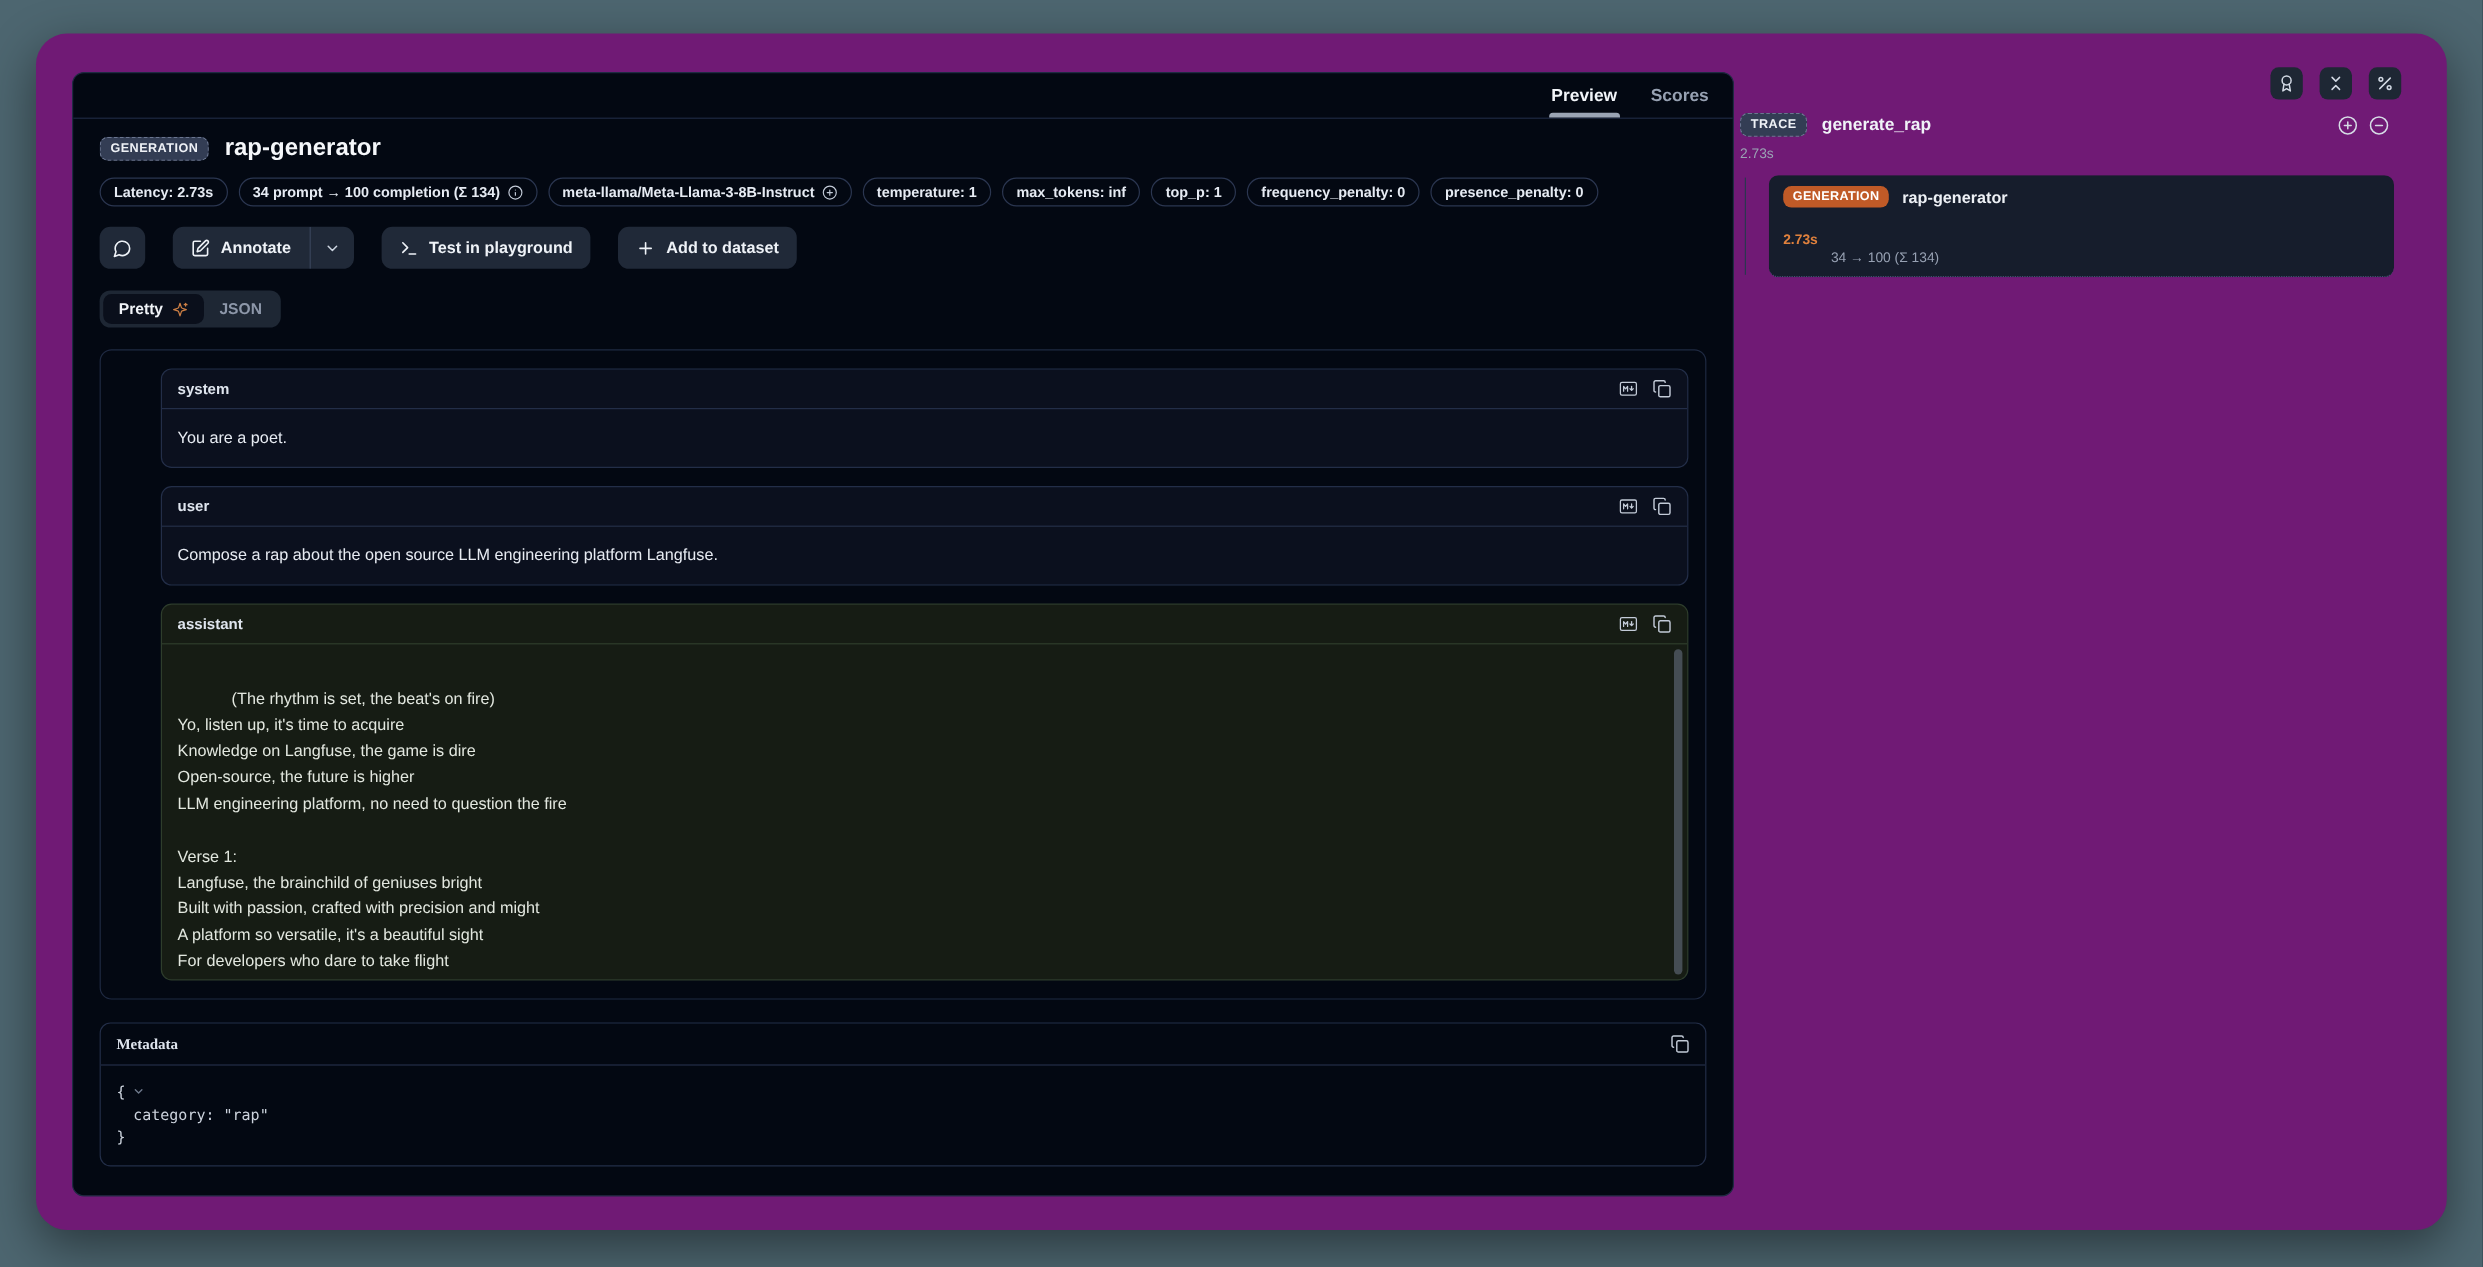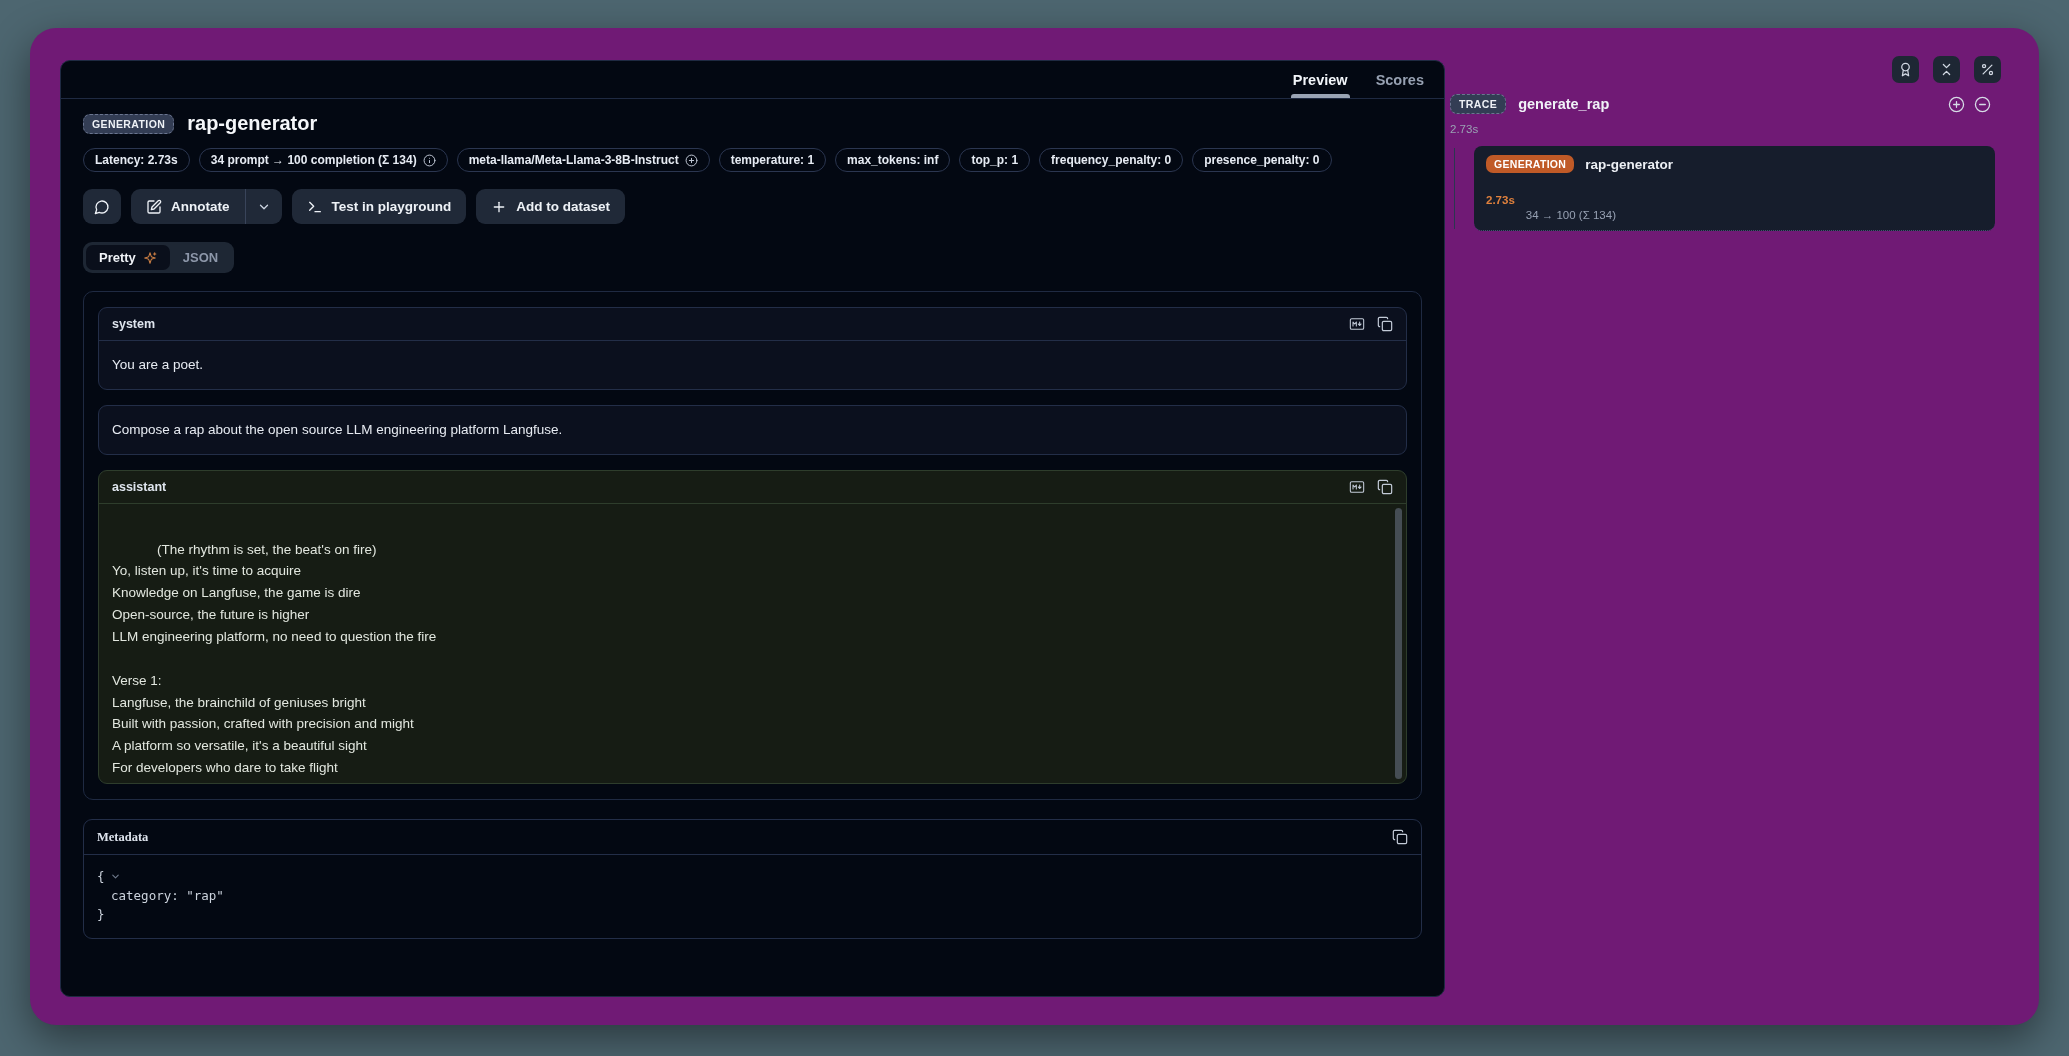--- a/index.html
+++ b/index.html
@@ -41,40 +41,40 @@
   .timestamp { margin-top:8px; font-size:13px; color:#cdd4df; }
 
   .pill-row { display:flex; gap:9px; margin-top:13px; flex-wrap:wrap; }
   .pill {
     display:inline-flex; align-items:center; gap:6px;
     border:1px solid #2b3650; border-radius:999px; padding:4px 11px;
     font-size:12px; font-weight:700; color:#e6ebf3; white-space:nowrap;
   }
   .pill svg { width:13px; height:13px; color:#c3cbd8; }
 
-  .toolbar { display:flex; gap:10px; margin-top:17px; }
+  .toolbar { display:flex; gap:23px; margin-top:17px; }
   .btn {
     background:#202938; border-radius:9px; border:none;
     display:flex; align-items:center; gap:9px; padding:0 15px; height:35px;
     font-size:13.5px; font-weight:700; color:#eef2f7; font-family:inherit; cursor:default;
   }
   .btn svg { width:16px; height:16px; }
   .icon-btn { width:38px; padding:0; justify-content:center; }
   .split-btn { display:flex; background:#202938; border-radius:9px; overflow:hidden; }
   .split-btn .btn { border-radius:0; background:transparent; }
   .split-caret { width:37px; border-left:1px solid #39445a; display:flex; align-items:center; justify-content:center; color:#cdd5e1; }
   .split-caret svg { width:14px; height:14px; }
 
   .toggle { margin-top:18px; display:inline-flex; background:#1e2734; border-radius:9px; padding:3px; }
   .toggle-opt { padding:5px 13px; font-size:13px; font-weight:700; color:#8d97a9; border-radius:7px; display:flex; gap:7px; align-items:center; cursor:default; }
   .toggle-opt.active { background:#0a0f1b; color:#f0f3f7; }
   .toggle-opt svg { width:14px; height:14px; color:#cd7f44; }
 
   .io-box { margin-top:18px; border:1px solid #1f2a42; border-radius:10px; padding:15px 14px; }
-  .msg-card { border:1px solid #232e48; border-radius:9px; background:#0b101e; margin-bottom:15px; overflow:hidden; }
+  .msg-card { border:1px solid #232e48; border-radius:9px; background:#0b101e; margin-bottom:15px; overflow:hidden;margin-left:36px; }
   .msg-card:last-child { margin-bottom:0; }
   .msg-head { display:flex; align-items:center; justify-content:space-between; padding:8px 13px; border-bottom:1px solid #232e48; }
   .msg-role { font-size:12.5px; font-weight:700; color:#dfe5ee; }
   .msg-actions { display:flex; gap:12px; color:#c3cbd8; }
   .msg-actions svg { width:16px; height:16px; cursor:default; }
   .msg-body { padding:13px 13px; font-size:13.5px; color:#e7ebf2; line-height:1.62; white-space:pre-wrap; }
   .msg-card.assistant { background:#161c14; border-color:#2e3d2c; }
   .msg-card.assistant .msg-head { border-bottom-color:#2e3d2c; }
   .msg-card.assistant .msg-body { color:#e2e7df; height:279px; overflow:hidden; position:relative; padding-right:24px; }
   .scroll-thumb { position:absolute; right:4px; top:4px; bottom:4px; width:7px; background:#6d7788; opacity:.55; border-radius:4px; }
@@ -234,20 +234,35 @@
               <svg viewBox="0 0 24 24" fill="none" stroke="currentColor" stroke-width="1.8" stroke-linecap="round" stroke-linejoin="round">
                   <rect x="8" y="8" width="14" height="14" rx="2"></rect>
                   <path d="M4 16c-1.1 0-2-.9-2-2V4c0-1.1.9-2 2-2h10c1.1 0 2 .9 2 2"></path>
                 </svg>
             </span>
           </div>
           <div class="msg-body">You are a poet.</div>
         </div>
 
         <div class="msg-card">
+          <div class="msg-head">
+            <span class="msg-role">user</span>
+            <span class="msg-actions">
+              <svg viewBox="0 0 24 24" fill="none" stroke="currentColor" stroke-width="1.6" stroke-linecap="round" stroke-linejoin="round">
+                  <rect x="2" y="4" width="20" height="16" rx="2"></rect>
+                  <path d="M6 15v-6l2.5 3L11 9v6"></path>
+                  <path d="M16 9v4.5"></path>
+                  <path d="m14 12 2 2 2-2"></path>
+                </svg>
+              <svg viewBox="0 0 24 24" fill="none" stroke="currentColor" stroke-width="1.8" stroke-linecap="round" stroke-linejoin="round">
+                  <rect x="8" y="8" width="14" height="14" rx="2"></rect>
+                  <path d="M4 16c-1.1 0-2-.9-2-2V4c0-1.1.9-2 2-2h10c1.1 0 2 .9 2 2"></path>
+                </svg>
+            </span>
+          </div>
           <div class="msg-body">Compose a rap about the open source LLM engineering platform Langfuse.</div>
         </div>
 
         <div class="msg-card assistant">
           <div class="msg-head">
             <span class="msg-role">assistant</span>
             <span class="msg-actions">
               <svg viewBox="0 0 24 24" fill="none" stroke="currentColor" stroke-width="1.6" stroke-linecap="round" stroke-linejoin="round">
                   <rect x="2" y="4" width="20" height="16" rx="2"></rect>
                   <path d="M6 15v-6l2.5 3L11 9v6"></path>

